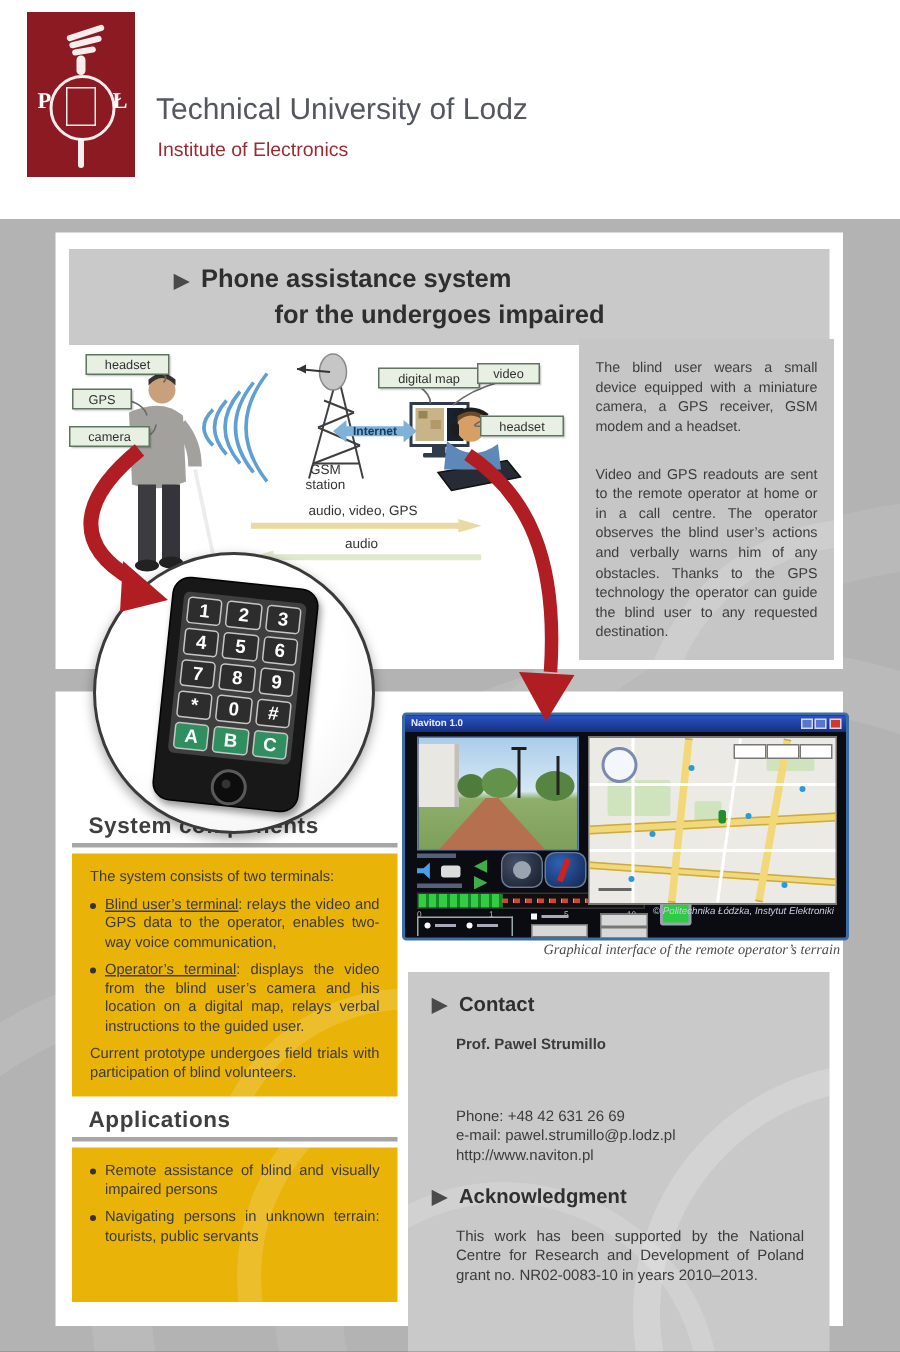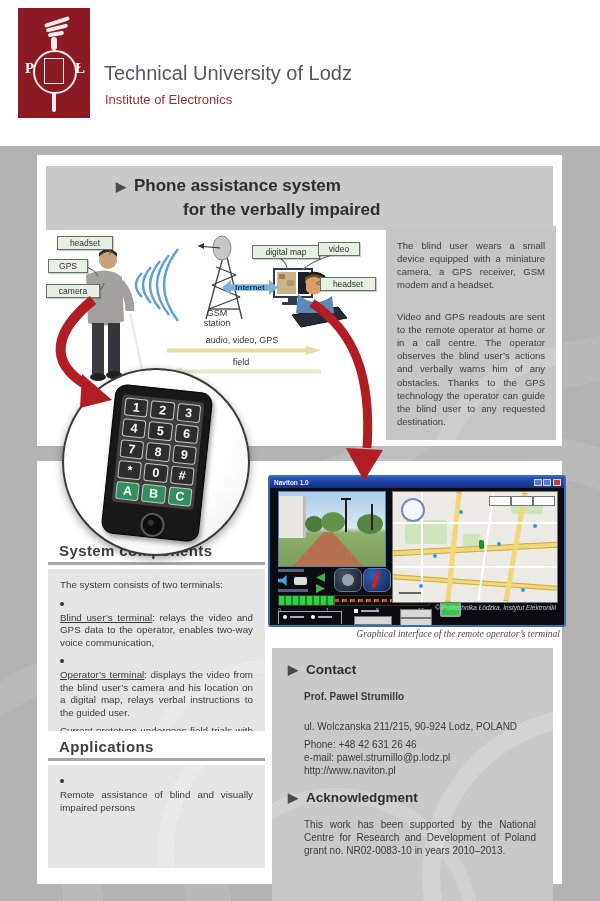--- a/index.html
+++ b/index.html
@@ -29,24 +29,24 @@
   .gsml{position:absolute;font-size:9px;color:#333;text-align:center;line-height:1.1;}
   .iarrow{position:absolute;background:#7fb2d9;display:flex;align-items:center;justify-content:center;
           font-size:8px;font-weight:bold;color:#143a5e;
           clip-path:polygon(0 50%,16% 0,16% 28%,84% 28%,84% 0,100% 50%,84% 100%,84% 72%,16% 72%,16% 100%);text-align:right;}
   .flowtxt{position:absolute;font-size:9px;color:#333;text-align:center;}
   .farrowR{position:absolute;background:#e9d9a2;clip-path:polygon(0 28%,90% 28%,90% 0,100% 50%,90% 100%,90% 72%,0 72%);}
   .farrowL{position:absolute;background:#dfe9cc;clip-path:polygon(100% 28%,10% 28%,10% 0,0 50%,10% 100%,10% 72%,100% 72%);}
   
   .h1l{font-size:15px;font-weight:bold;color:#3f3f3f;letter-spacing:.4px;}
   .hbar{background:#a6a6a6;height:3px;}
-  .gbox{background:#e5e5e5;overflow:hidden;}
+  .gbox{background:#eab308;overflow:hidden;}
   .gbox p,.gbox .bul span.t{font-size:9.8px;line-height:1.28;text-align:justify;color:#3b3b3b;}
   .gbox p{margin:0 0 6px 0;}
-  .bul{display:flex;gap:6px;margin:0 0 6px 0;flex-direction:column;}
+  .bul{display:flex;gap:6px;margin:0 0 6px 0;}
   .bul .dot{width:4px;height:4px;border-radius:50%;background:#333;margin-top:4px;flex:none;}
   .bul .t{flex:1;}
   .h2r{font-size:13.5px;font-weight:bold;color:#2f2f2f;}
   .rtxt{font-size:10px;color:#3b3b3b;line-height:1.3;}
   
   .kcircle{left:62px;top:368px;width:184px;height:184px;border-radius:50%;border:2px solid #3a3a3a;
            background:radial-gradient(circle at 40% 35%,#ffffff 55%,#ececec);box-shadow:0 3px 8px rgba(0,0,0,.35);z-index:20;}
   .kpad{position:absolute;left:44px;top:18px;width:96px;height:148px;background:#181818;border-radius:12px;
         transform:rotate(6deg);border:1px solid #000;box-shadow:2px 3px 5px rgba(0,0,0,.4);}
   .kplate{position:absolute;left:7px;top:9px;width:82px;height:108px;background:#3f3f3f;border-radius:4px;
@@ -98,21 +98,21 @@
       <div class="shield"></div>
       <div class="flame" style="left:34px;top:84px;width:4px;height:20px;"></div>
     </div>
     <div class="abs univ">Technical University of Lodz</div>
     <div class="abs inst">Institute of Electronics</div>
   </div>
 
   <div class="abs panel" style="left:37px;top:155px;width:525px;height:291px;">
     <div class="abs banner">
       <div class="l1"><span class="tri">▶</span><span>Phone assistance system</span></div>
-      <div class="l2">for the verbally impaired</div>
+      <div class="l2">for the undergoes impaired</div>
     </div>
 
     <div class="abs" style="left:9px;top:78px;width:507px;height:210px;">
       <svg width="340" height="210" viewBox="0 0 340 210" style="position:absolute;left:0;top:0;">
 
         <g>
           <circle cx="62" cy="27" r="9" fill="#c9a07c"></circle>
           <path d="M53 24 Q62 14 71 24 L71 20 Q62 12 53 20 Z" fill="#3a3230"></path>
           <path d="M40 42 Q62 32 76 44 L78 88 Q60 96 42 90 Z" fill="#a3a19d"></path>
           <path d="M74 50 Q84 62 84 78" stroke="#a3a19d" stroke-width="9" fill="none"></path>
@@ -184,21 +184,21 @@
       <div class="gsml" style="left:146px;top:76px;width:50px;">
         <div>GSM</div>
           <div>station</div>
       </div>
       <div class="iarrow" style="left:176px;top:47px;width:56px;height:15px;">
           <span>Internet</span>
         </div>
 
       <div class="flowtxt" style="left:120px;top:102px;width:152px;">audio, video, GPS</div>
       <div class="farrowR" style="left:121px;top:113px;width:154px;height:9px;"></div>
-      <div class="flowtxt" style="left:150px;top:124px;width:90px;">field</div>
+      <div class="flowtxt" style="left:150px;top:124px;width:90px;">audio</div>
       <div class="farrowL" style="left:121px;top:134px;width:154px;height:9px;"></div>
     </div>
 
     <div class="abs descbox">
       <div class="swirl" style="left:40px;top:120px;width:260px;height:260px;border:18px solid rgba(255,255,255,.15);"></div>
       <p class="abs" style="left:11px;top:84px;width:148px;">Video and GPS readouts are sent to the remote operator at home or in a call centre. The operator observes the blind user’s actions and verbally warns him of any obstacles. Thanks to the GPS technology the operator can guide the blind user to any requested destination.</p>
       <p class="abs" style="left:11px;top:13px;width:148px;">The blind user wears a small device equipped with a miniature camera, a GPS receiver, GSM modem and a headset.</p>
     </div>
   </div>
 
@@ -223,20 +223,24 @@
     </div>
 
     <div class="abs h1l" style="left:22px;top:277px;">Applications</div>
     <div class="abs hbar" style="left:11px;top:297px;width:217px;"></div>
     <div class="abs gbox" style="left:11px;top:304px;width:217px;height:103px;">
       <div class="swirl" style="left:110px;top:-60px;width:260px;height:260px;border:16px solid rgba(255,255,255,.15);"></div>
       <div style="position:relative;padding:10px 12px;">
         <div class="bul">
             <span class="dot"></span>
             <span class="t">Remote assistance of blind and visually impaired persons</span>
+          </div>
+        <div class="bul">
+            <span class="dot"></span>
+            <span class="t">Navigating persons in unknown terrain: tourists, public servants</span>
           </div>
       </div>
     </div>
 
     <div class="abs win" style="left:231px;top:14px;width:294px;height:148px;">
       <div class="tbar"><span>Naviton 1.0</span></div>
       <div class="wbtn" style="right:22px;background:#5a76c8;"></div>
       <div class="wbtn" style="right:13px;background:#5a76c8;"></div>
       <div class="wbtn" style="right:3px;background:#d03a2a;"></div>
 
@@ -312,29 +316,28 @@
         <div class="abs" style="left:86px;top:48px;width:5px;height:9px;background:#1f8f2f;border-radius:2px;"></div>
         <div class="abs" style="left:8px;top:6px;width:20px;height:20px;border-radius:50%;border:2px solid rgba(90,110,160,.8);background:rgba(244,247,252,.9);"></div>
         <div class="smallbtn" style="left:96px;top:4px;width:20px;height:8px;background:#fff;"></div>
         <div class="smallbtn" style="left:118px;top:4px;width:20px;height:8px;background:#fff;"></div>
         <div class="smallbtn" style="left:140px;top:4px;width:20px;height:8px;background:#fff;"></div>
         <div class="bar" style="left:6px;top:100px;width:22px;height:2px;background:#666;"></div>
       </div>
       <div class="attrib">© Politechnika Łódzka, Instytut Elektroniki</div>
     </div>
 
-    <div class="abs cap" style="left:231px;top:168px;width:292px;">Graphical interface of the remote operator’s terminal</div>
+    <div class="abs cap" style="left:231px;top:168px;width:292px;">Graphical interface of the remote operator’s terrain</div>
 
     <div class="abs gbox" style="left:235px;top:187px;width:281px;height:286px;background:#c9c9c9;">
       <div class="swirl" style="left:150px;top:60px;width:300px;height:300px;border:18px solid rgba(255,255,255,.20);"></div>
       <div class="swirl" style="left:-80px;top:140px;width:260px;height:260px;border:14px solid rgba(255,255,255,.16);"></div>
       <div class="abs h2r" style="left:16px;top:14px;"><span class="tri">▶</span><span>Contact</span></div>
       <div class="abs rtxt" style="left:32px;top:42px;font-weight:bold;">Prof. Pawel Strumillo</div>
-      <div class="abs rtxt" style="left:32px;top:72px;">ul. Wolczanska 211/215, 90-924 Lodz, POLAND</div>
-      <div class="abs rtxt" style="left:32px;top:90px;">Phone: +48 42 631 26 46</div>
+      <div class="abs rtxt" style="left:32px;top:90px;">Phone: +48 42 631 26 69</div>
       <div class="abs rtxt" style="left:32px;top:103px;">e-mail: pawel.strumillo@p.lodz.pl</div>
       <div class="abs rtxt" style="left:32px;top:116px;">http://www.naviton.pl</div>
       <div class="abs h2r" style="left:16px;top:142px;"><span class="tri">▶</span><span>Acknowledgment</span></div>
       <div class="abs rtxt" style="left:32px;top:170px;width:232px;text-align:justify;">This work has been supported by the National Centre for Research and Development of Poland grant no. NR02-0083-10 in years 2010–2013.</div>
     </div>
   </div>
 
   <div class="abs kcircle">
     <div class="kpad">
       <div class="kplate">

